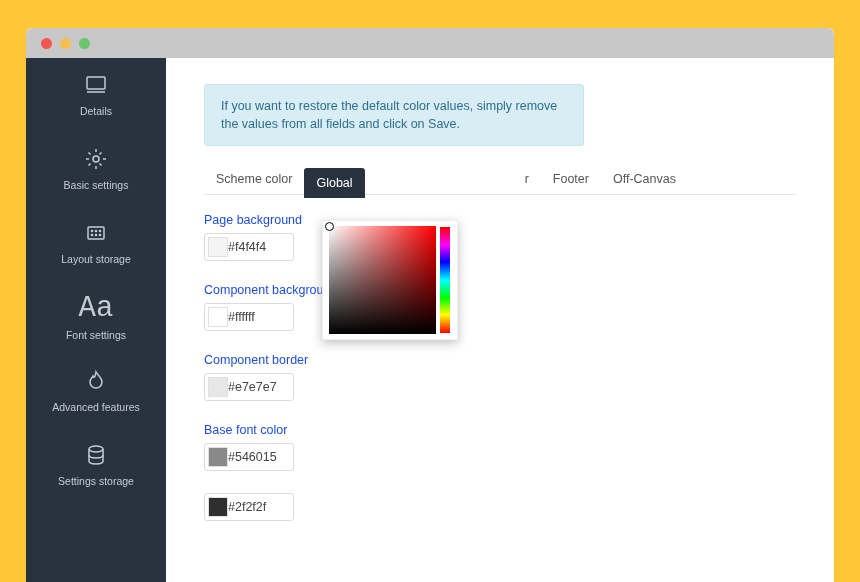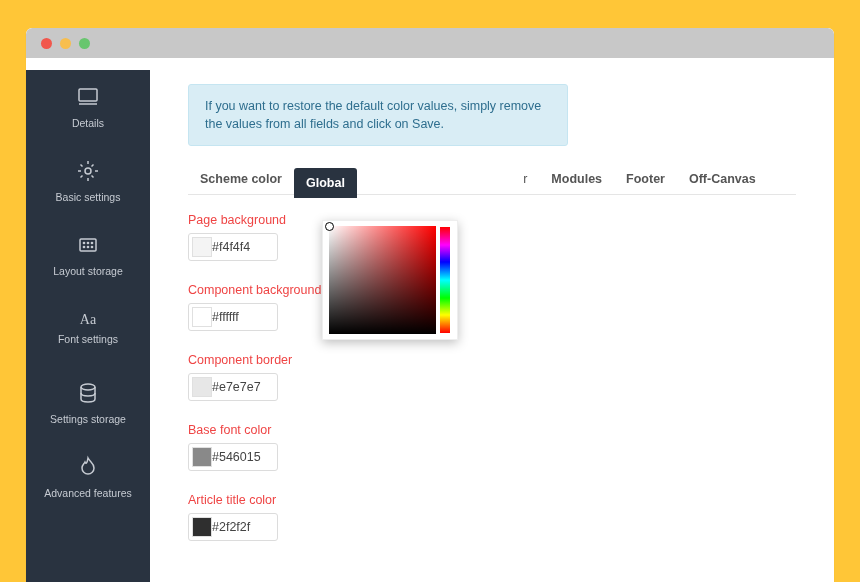--- a/index.html
+++ b/index.html
@@ -16,57 +16,57 @@
     height: 30px; background: #c8c8c8; border-radius: 6px 6px 0 0;
     display: flex; align-items: center; padding-left: 15px; gap: 8px;
   }
   .dot { width: 11px; height: 11px; border-radius: 50%; }
   .dot.red { background: #f1574c; }
   .dot.yel { background: #f7be4e; }
   .dot.grn { background: #68c66e; }
 
   .body { display: flex; height: 524px; }
 
-  .sidebar { width: 124px; background: #293340; display: flex; flex-direction: column; margin-top: 12px; }
+  .sidebar { width: 140px; background: #293340; display: flex; flex-direction: column; }
   .sidebar-item {
     height: 74px; display: flex; flex-direction: column; align-items: center;
     justify-content: center; color: #c6cbd2; font-size: 10.5px; gap: 6px; cursor: pointer;
     position: relative;
   }
   .sidebar-item.active { background: #1b232e; color: #ffffff; font-weight: bold; }
   .sidebar-item.active::before {
     content: ""; position: absolute; left: 0; top: 0; bottom: 0; width: 3px; background: #8ec434;
   }
   .sidebar-item svg { width: 24px; height: 24px; fill: none; stroke: #c6cbd2; stroke-width: 1.5; }
   .sidebar-item.active svg { stroke: #ffffff; }
-  .sidebar-item .aa { font-size: 14px; font-family: Liberation Serif, serif; color: #c6cbd2; line-height: 1; }
+  .sidebar-item .aa { font-size: 29px; font-family: Liberation Mono, monospace; color: #c6cbd2; line-height: 1; }
 
   .content { flex: 1; padding: 26px 38px 16px 38px; background: #ffffff; }
 
   .notice {
     background: #d9edf5; border: 1px solid #c5e5f1; border-radius: 3px;
     padding: 12px 16px; font-size: 12.5px; color: #2e6e8e; line-height: 1.45;
     max-width: 380px;
   }
 
   .tabs {
     margin-top: 18px; border-bottom: 1px solid #e5e5e5; display: flex;
     align-items: center; gap: 0; font-size: 12.5px; color: #555;
   }
-  .tab { padding: 8px 12px; cursor: pointer; white-space: nowrap; font-weight: bold; }
+  .tab { padding: 8px 12px; cursor: pointer; white-space: nowrap; }
   .tab.active {
     background: #293340; color: #ffffff; border-radius: 3px 3px 0 0;
     position: relative; top: 4px;
   }
   .tab.obscured { visibility: hidden; }
   .tab-right { visibility: visible; padding: 8px 12px; }
 
   .fields { margin-top: 18px; }
   .field { margin-bottom: 22px; }
-  .field-label { font-size: 12.5px; color: #ef4444; display: block; margin-bottom: 6px; }
+  .field-label { font-size: 12.5px; color: #1d4ed8; display: block; margin-bottom: 6px; }
   .swatch-row {
     display: inline-flex; align-items: center; border: 1px solid #dcdcdc; border-radius: 3px;
     padding: 3px; background: #fff; min-width: 90px;
   }
   .swatch { width: 20px; height: 20px; border: 1px solid #e0e0e0; }
   .swatch-text { font-size: 12.5px; color: #444; padding-right: 8px; }
 
   
   .picker {
     position: absolute; left: 296px; top: 192px; width: 136px; height: 120px;
@@ -146,50 +146,49 @@
 
       <div class="sidebar-item">
         <span class="aa">Aa</span>
         <span>Font settings</span>
       </div>
 
 
       <div class="sidebar-item">
         <span>
           <svg viewBox="0 0 24 24">
+              <path d="M12 3c2 4 6 5 6 10a6 6 0 11-12 0c0-3 2-4 3-6 1 2 2 2 3-4z"></path>
+            </svg>
+        </span>
+        <span>Advanced features</span>
+      </div>
+
+      <div class="sidebar-item">
+        <span>
+          <svg viewBox="0 0 24 24">
               <ellipse cx="12" cy="6" rx="7" ry="3"></ellipse>
               <path d="M5 6v6c0 1.7 3.1 3 7 3s7-1.3 7-3V6"></path>
               <path d="M5 12v6c0 1.7 3.1 3 7 3s7-1.3 7-3v-6"></path>
             </svg>
         </span>
         <span>Settings storage</span>
-      </div>
-
-      <div class="sidebar-item">
-        <span>
-          <svg viewBox="0 0 24 24">
-              <path d="M12 3c2 4 6 5 6 10a6 6 0 11-12 0c0-3 2-4 3-6 1 2 2 2 3-4z"></path>
-            </svg>
-        </span>
-        <span>Advanced features</span>
       </div>
 
     </div>
 
     <div class="content">
 
       <div class="notice">If you want to restore the default color values, simply remove the values from all fields and click on Save.</div>
 
       <div class="tabs">
         <span class="tab">Scheme color</span>
         <span class="tab active">Global</span>
         <span class="tab obscured">Header</span>
         <span class="tab obscured">Navigation</span>
         <span class="tab-right">r</span>
-        <span class="tab">Modules</span>
         <span class="tab">Footer</span>
         <span class="tab">Off-Canvas</span>
       </div>
 
       <div class="fields">
 
         <div class="field">
           <span class="field-label">Page background</span>
           <span class="swatch-row">
             <span class="swatch" style="background:#f4f4f4"></span>
@@ -215,21 +214,20 @@
 
         <div class="field">
           <span class="field-label">Base font color</span>
           <span class="swatch-row">
             <span class="swatch" style="background:#898989"></span>
             <span class="swatch-text">#546015</span>
           </span>
         </div>
 
         <div class="field">
-          <span class="field-label">Article title color</span>
           <span class="swatch-row">
             <span class="swatch" style="background:#2f2f2f"></span>
             <span class="swatch-text">#2f2f2f</span>
           </span>
         </div>
 
       </div>
 
     </div>
 

